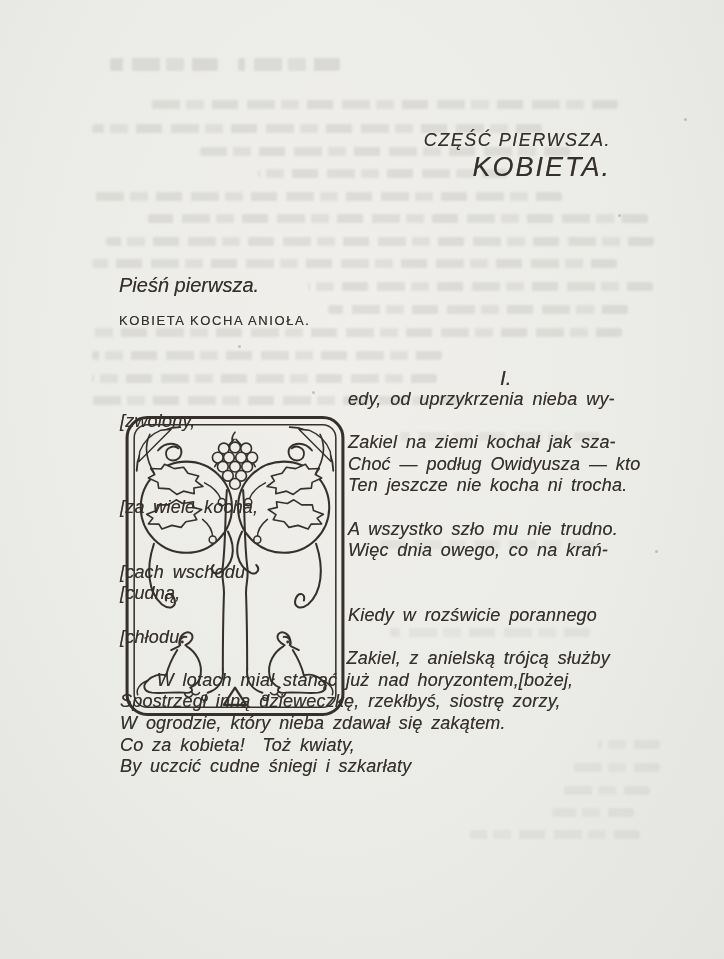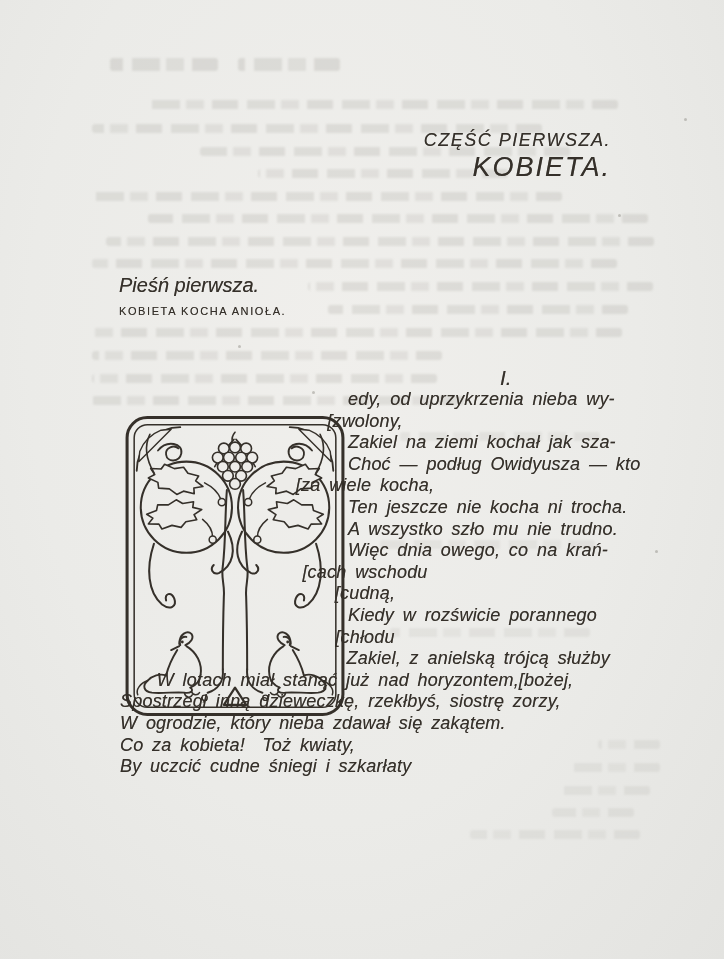--- a/index.html
+++ b/index.html
@@ -25,39 +25,39 @@
   .g.lite { opacity:.35; }
   .speck { position:absolute; width:3px; height:3px; border-radius:50%; background:#8a8880; opacity:.45; }
 
   
   .chapter-header { position:absolute; top:130px; right:113px; text-align:right; }
   .part-title { font-style:italic; font-size:18px; letter-spacing:1.5px; }
   .chapter-title { font-style:italic; font-size:27px; letter-spacing:2px; margin-top:1px; }
 
   .song-head { position:absolute; left:119px; top:274px; }
   .song-title { font-style:italic; font-size:20px; }
-  .song-subtitle { font-size:11px; letter-spacing:1.6px; margin-top:8px; }
+  .song-subtitle { font-size:13px; letter-spacing:1.6px; margin-top:16px; }
 
   .canto-number { position:absolute; left:500px; top:366px; font-style:italic; font-size:21px; }
 
   .ornament { position:absolute; left:123px; top:414px; }
   .ornament path, .ornament circle, .ornament rect {
     stroke:#35302a; fill:none; stroke-linecap:round; stroke-linejoin:round;
   }
   .ornament .f { fill:#edece9; }
   .ornament .solid { fill:#35302a; stroke:none; }
 
   .poem {
     position:absolute; left:120px; top:389px; width:490px;
     font-style:italic; font-size:18px; line-height:21.6px;
     word-spacing:3.5px; letter-spacing:.2px;
   }
   .pl { white-space:pre; height:21.6px; }
   .pl.col { padding-left:228px; }
-  .pl.wrap { text-align:center; }
+  .pl.wrap { text-align:left; }
   .pl.right { text-align:right; }
   .pl.split { display:flex; justify-content:center; }
 </style>
 </head>
 <body>
 
 <div class="page">
 
   <div class="g hdr" style="left:110px;top:58px;width:108px"></div>
   <div class="g hdr" style="left:238px;top:58px;width:102px"></div>
@@ -173,22 +173,22 @@
     <use href="#birdL" transform="translate(220,0) scale(-1,1)"></use>
 
     <path class="f" stroke-width="2.2" d="M110,270 L99,287 L121,287 Z"></path>
   </svg>
 
   <div class="poem ink">
     <div class="pl col">edy, od uprzykrzenia nieba wy-</div>
     <div class="pl wrap">[zwolony,</div>
     <div class="pl col">Zakiel na ziemi kochał jak sza-</div>
     <div class="pl col">Choć — podług Owidyusza — kto</div>
+    <div class="pl col">Ten jeszcze nie kocha ni trocha.</div>
     <div class="pl wrap">[za wiele kocha,</div>
-    <div class="pl col">Ten jeszcze nie kocha ni trocha.</div>
     <div class="pl col">A wszystko szło mu nie trudno.</div>
     <div class="pl col">Więc dnia owego, co na krań-</div>
     <div class="pl wrap">[cach wschodu</div>
     <div class="pl wrap">[cudną,</div>
     <div class="pl col">Kiedy w rozświcie porannego</div>
     <div class="pl wrap">[chłodu</div>
     <div class="pl right">Zakiel, z anielską trójcą służby</div>
     <div class="pl split">
       <span>W lotach miał stanąć już nad horyzontem,</span>
       <span>[bożej,</span>

